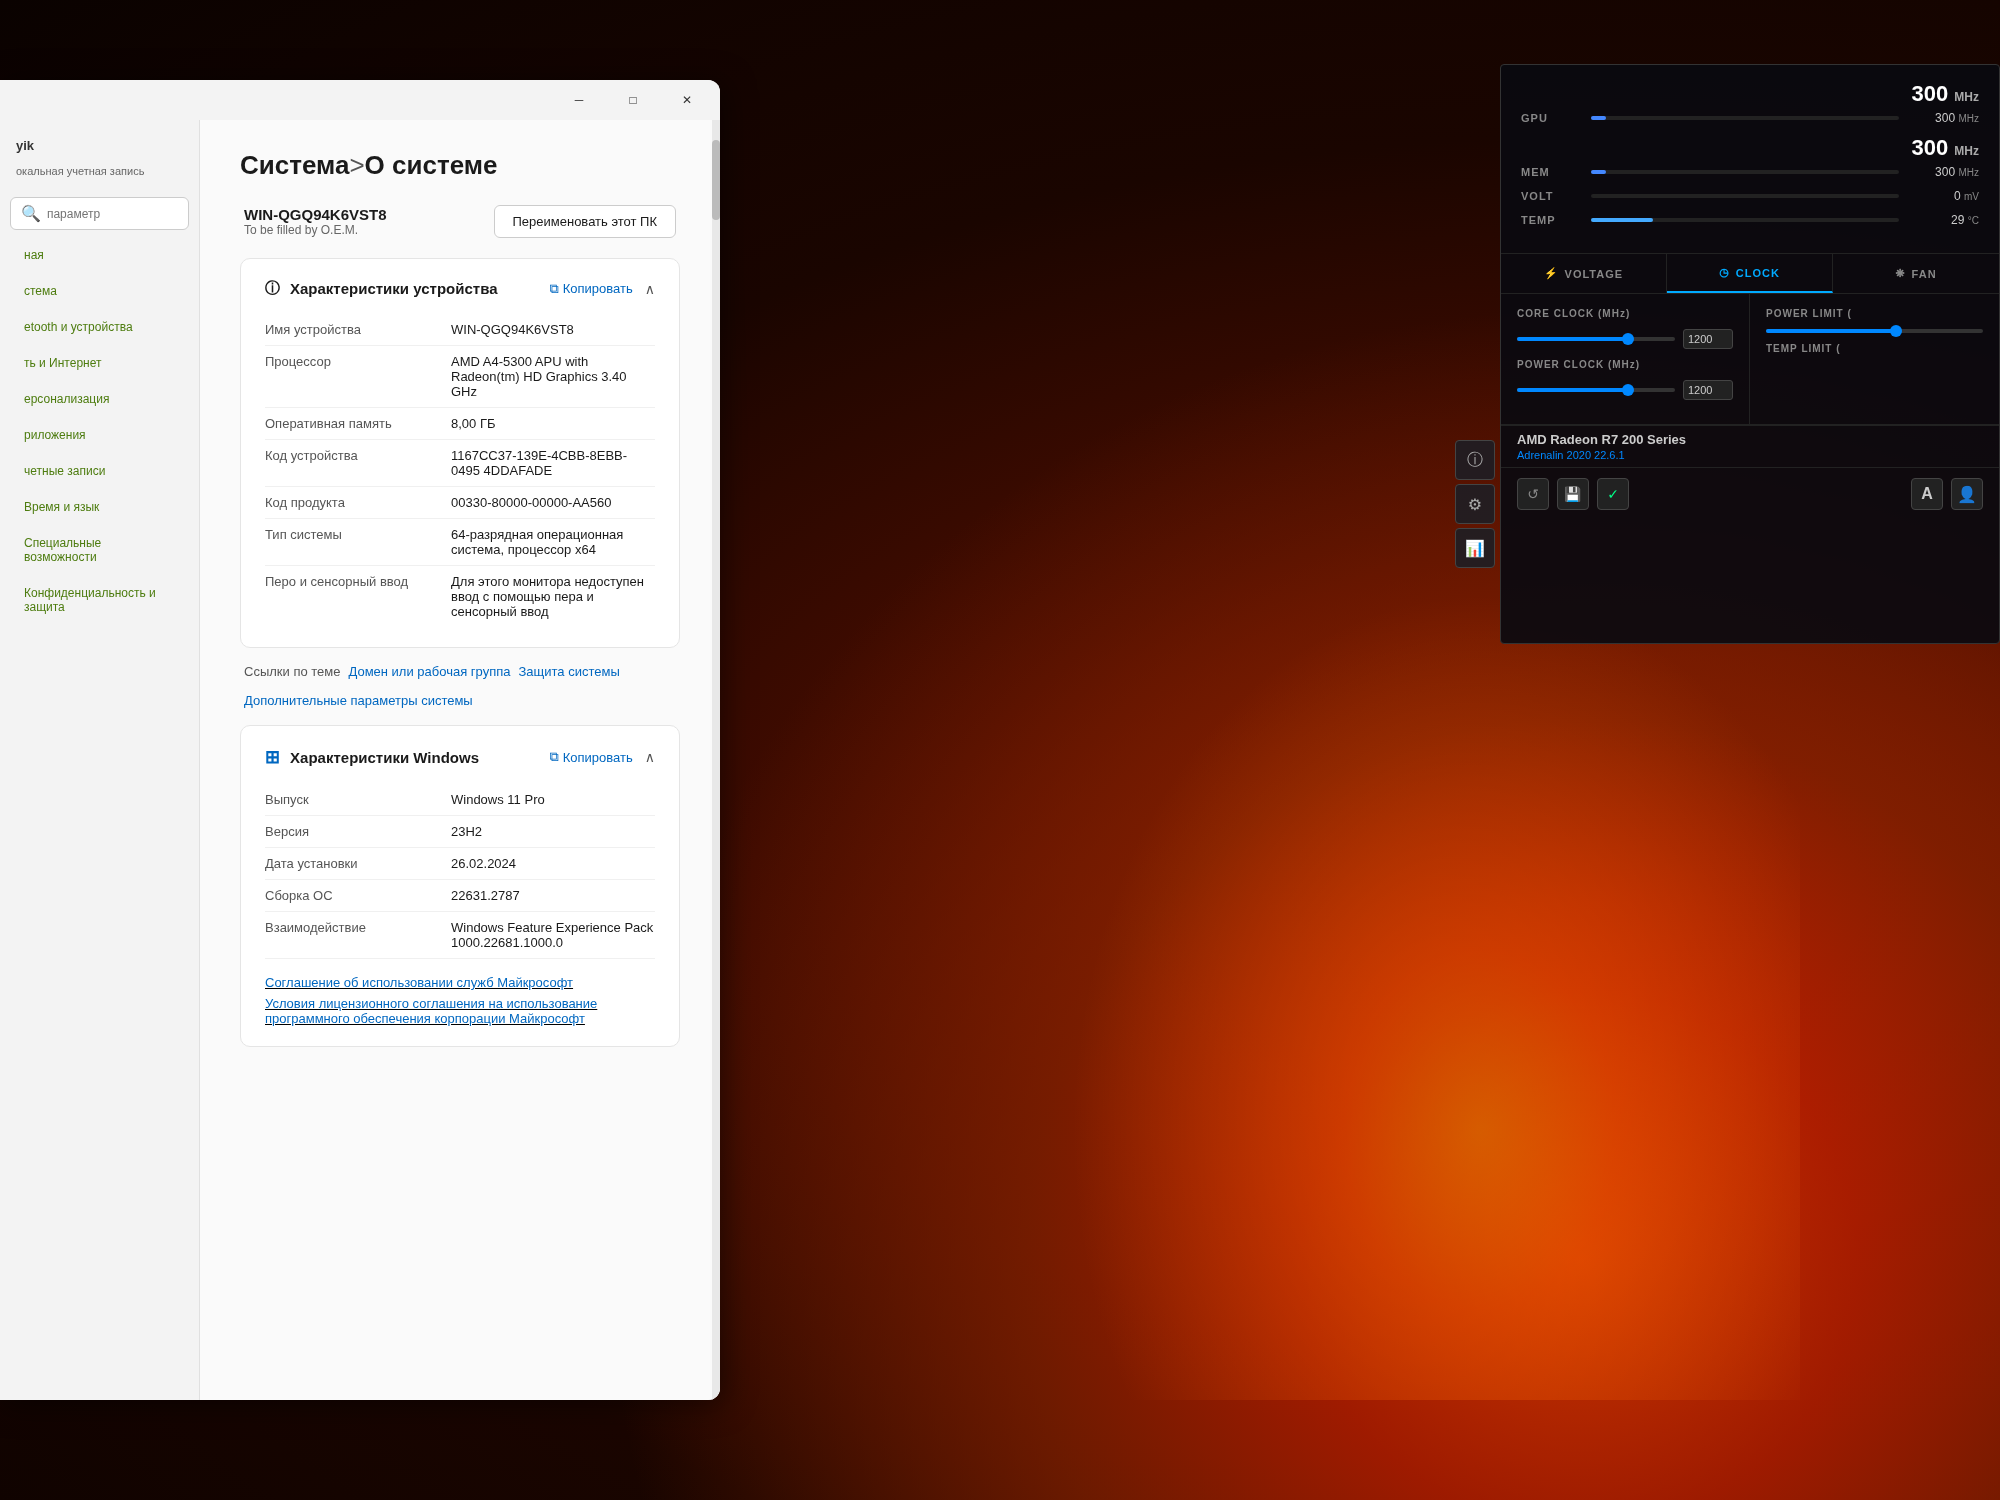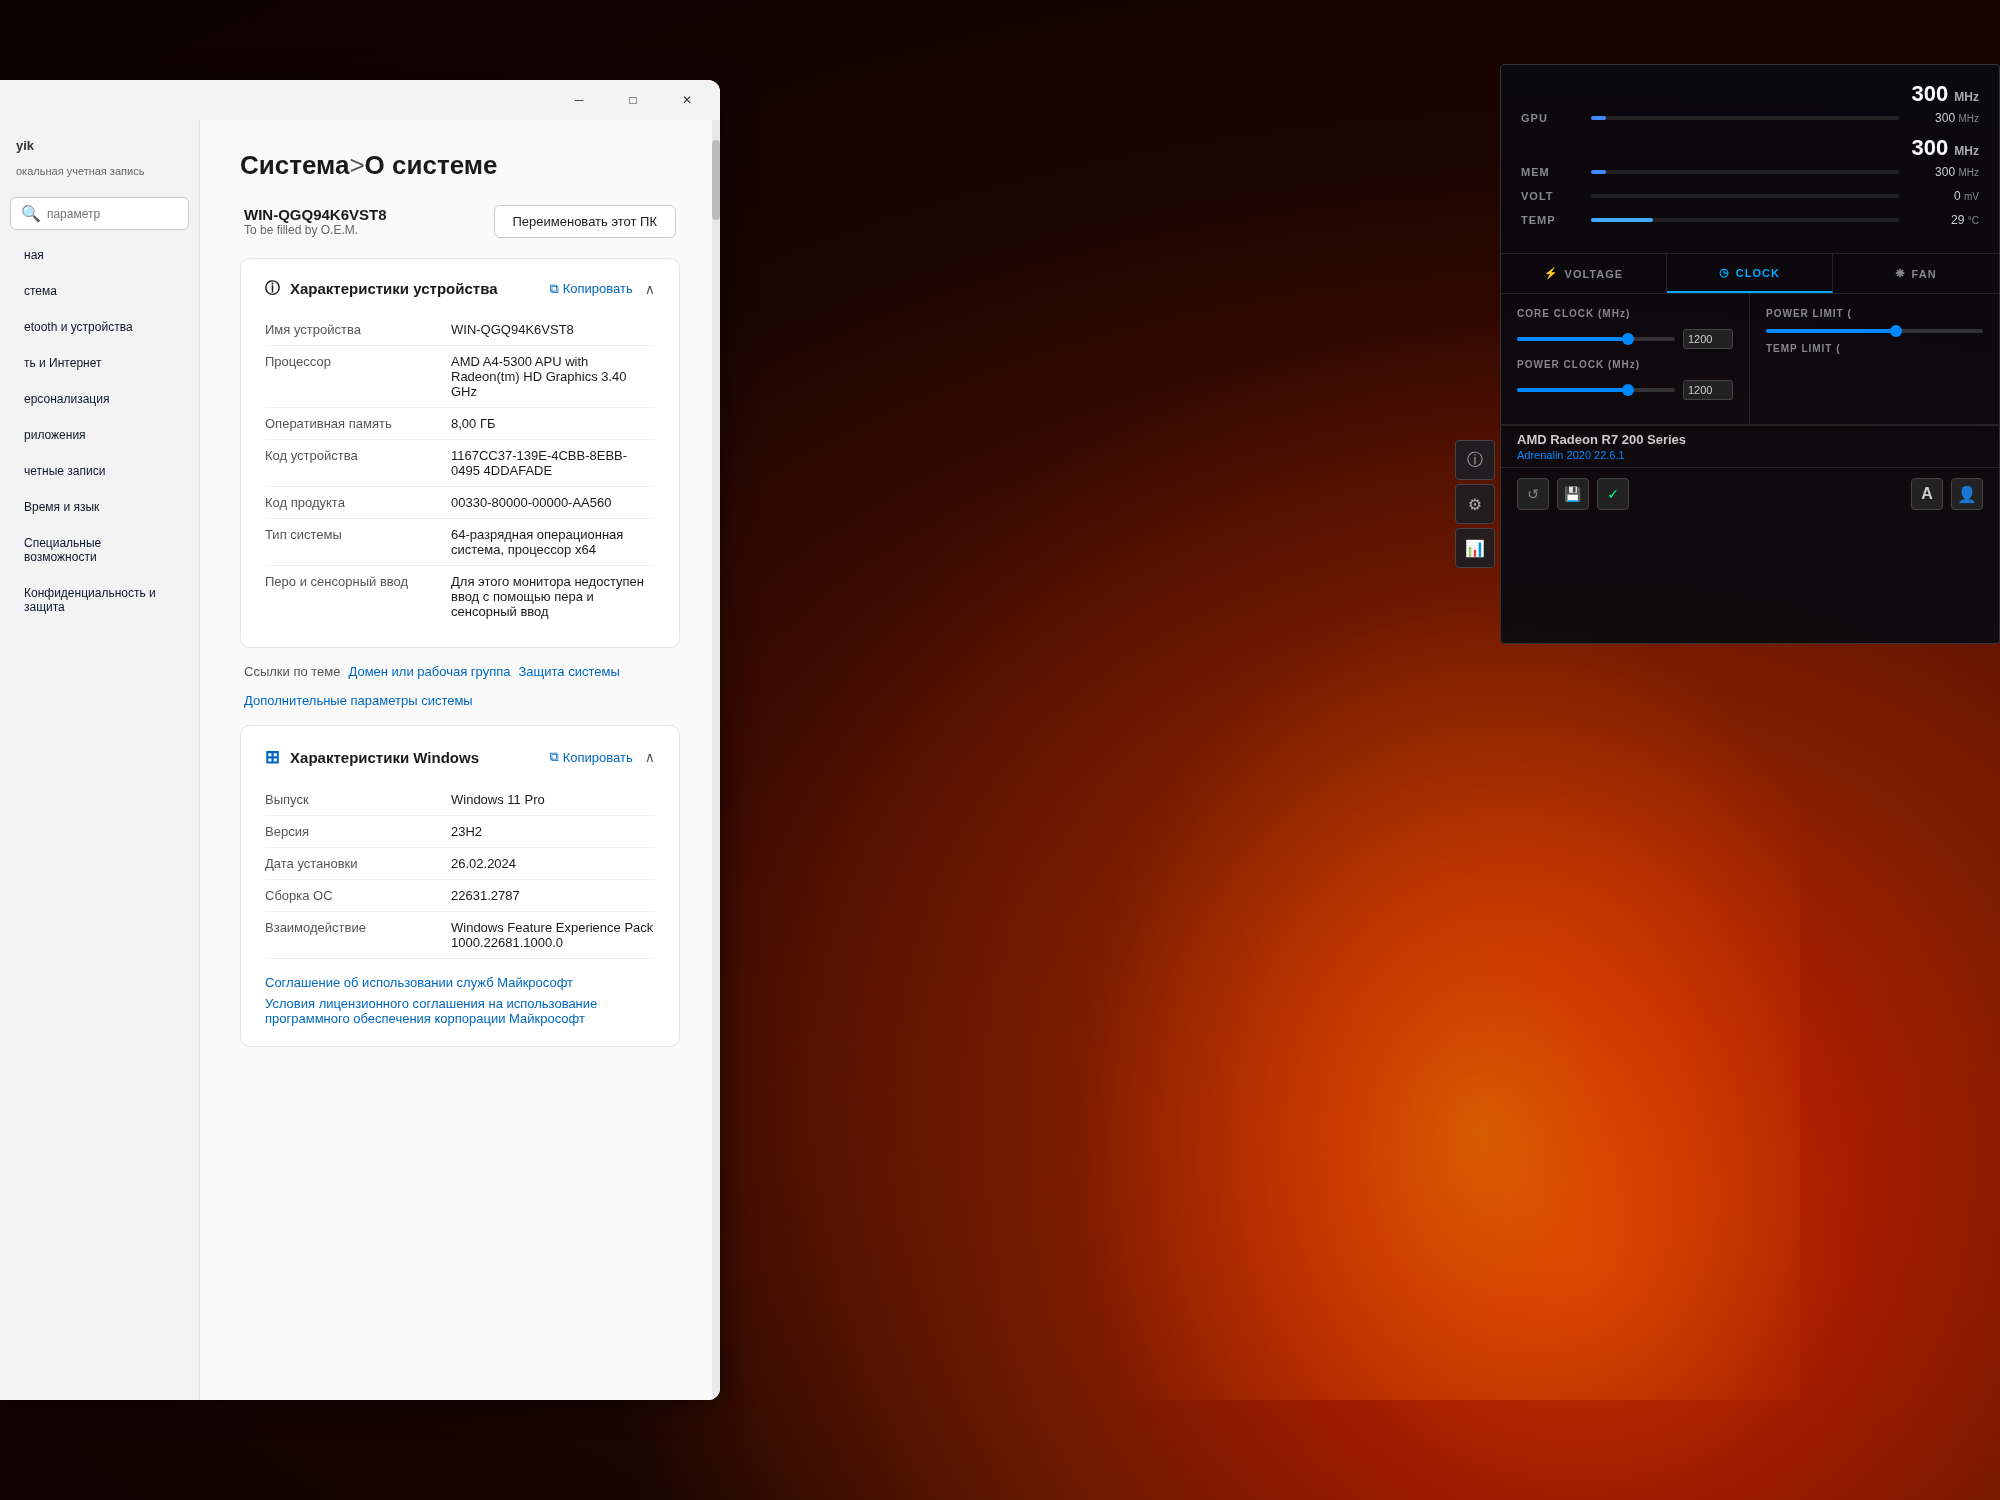--- a/index.html
+++ b/index.html
@@ -102,21 +102,21 @@
       gap: 6px;
     }
     .sidebar-search input {
       border: none; outline: none;
       font-size: 12px; width: 100%;
       background: transparent;
     }
     .sidebar-item {
       padding: 10px 16px;
       font-size: 12px;
-      color: #0f172a;
+      color: #4d7c0f;
       cursor: pointer;
       border-radius: 6px;
       margin: 2px 8px;
     }
 
     
     .main-content {
       position: absolute;
       left: 200px; top: 40px;
       right: 0; bottom: 0;
@@ -578,21 +578,21 @@
       </div>
       <div class="info-row">
         <span class="info-label">Сборка ОС</span>
         <span class="info-value">22631.2787</span>
       </div>
       <div class="info-row">
         <span class="info-label">Взаимодействие</span>
         <span class="info-value">Windows Feature Experience Pack 1000.22681.1000.0</span>
       </div>
 
-      <div style="margin-top:16px;">
+      <div style="margin-top:16px;text-decoration:underline;">
         <a href="#" class="link-btn" style="display:block;margin-bottom:6px;">Соглашение об использовании служб Майкрософт</a>
         <a href="#" class="link-btn" style="display:block;">Условия лицензионного соглашения на использование программного обеспечения корпорации Майкрософт</a>
       </div>
     </div>
   </div>
 
   <div class="scrollbar-track">
     <div class="scrollbar-thumb"></div>
   </div>
 </div>

